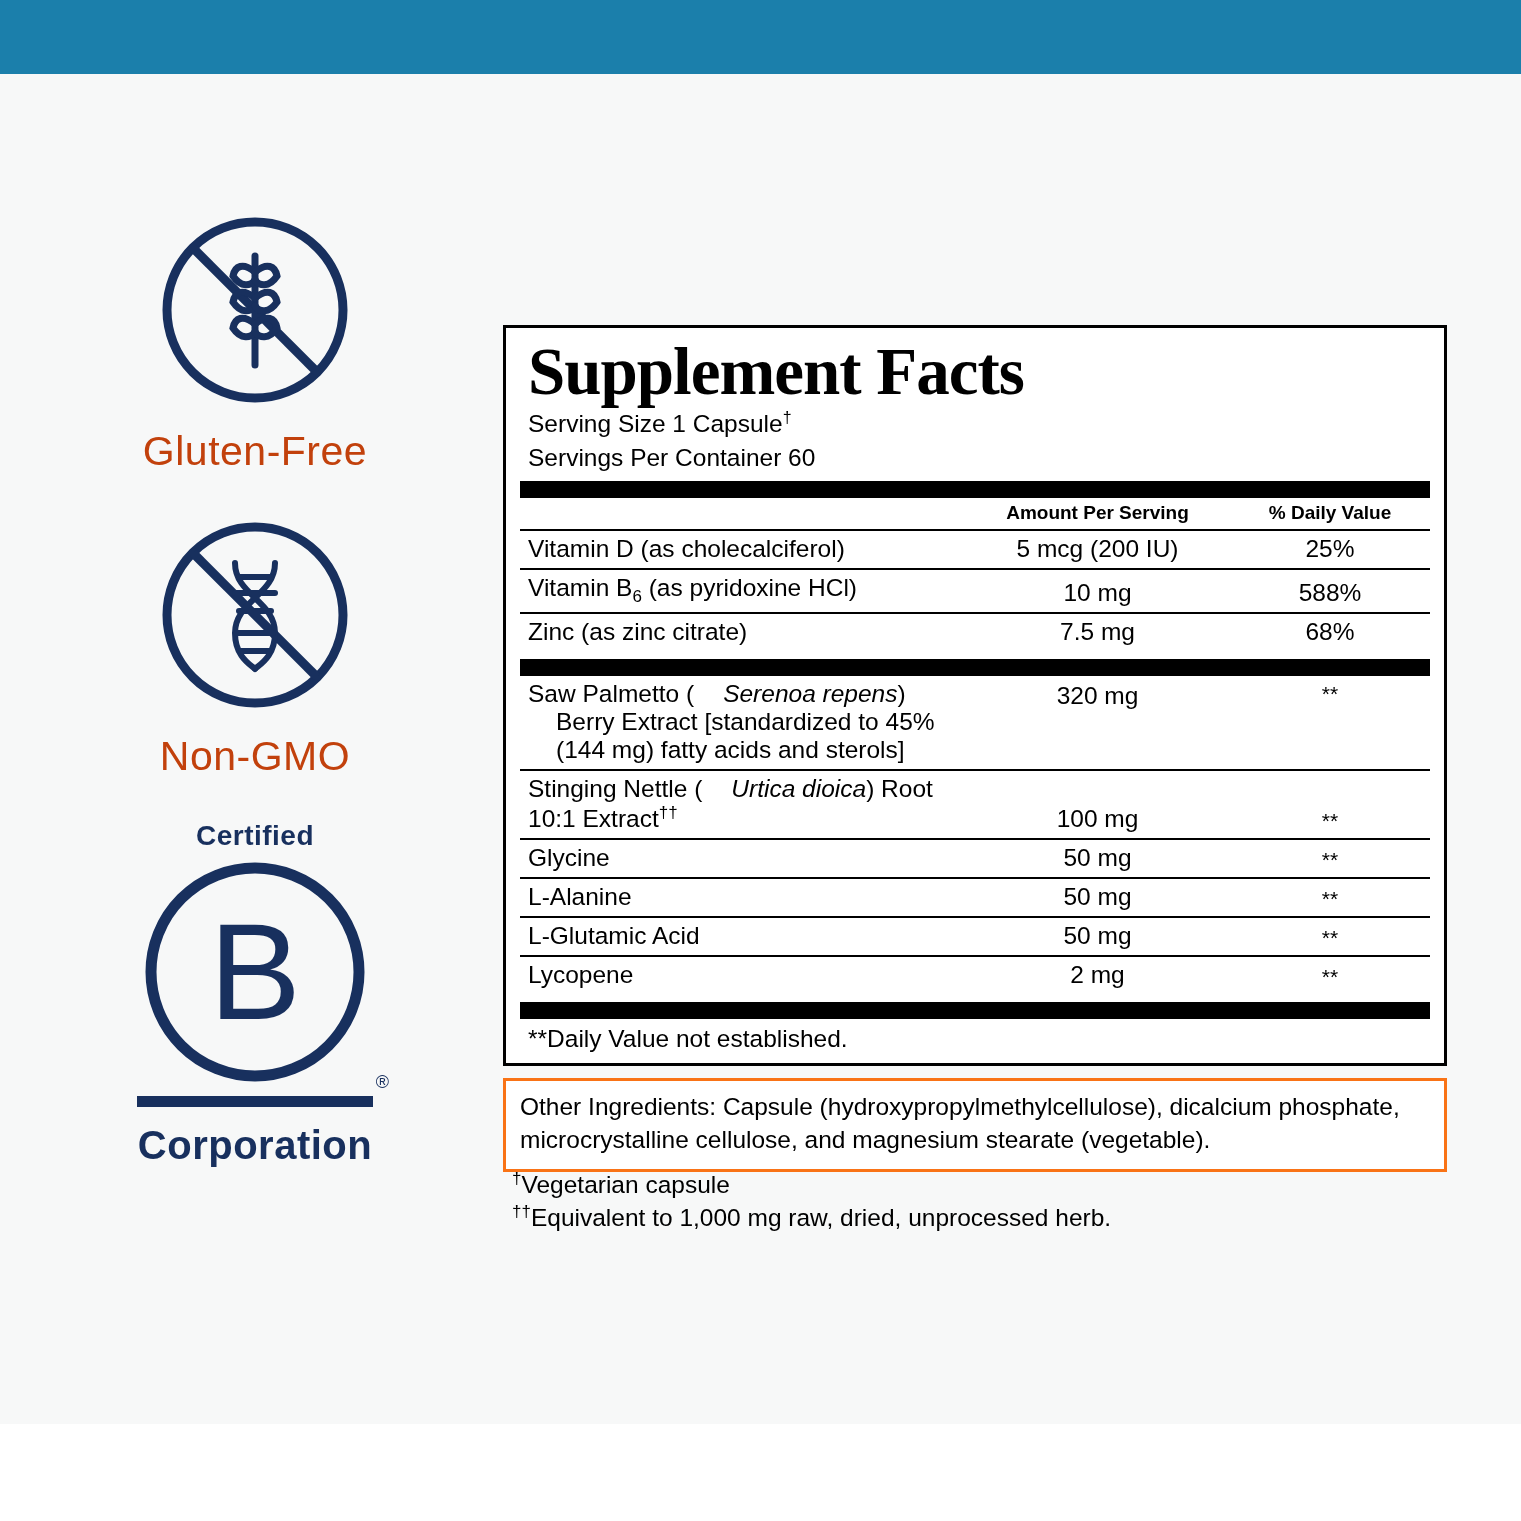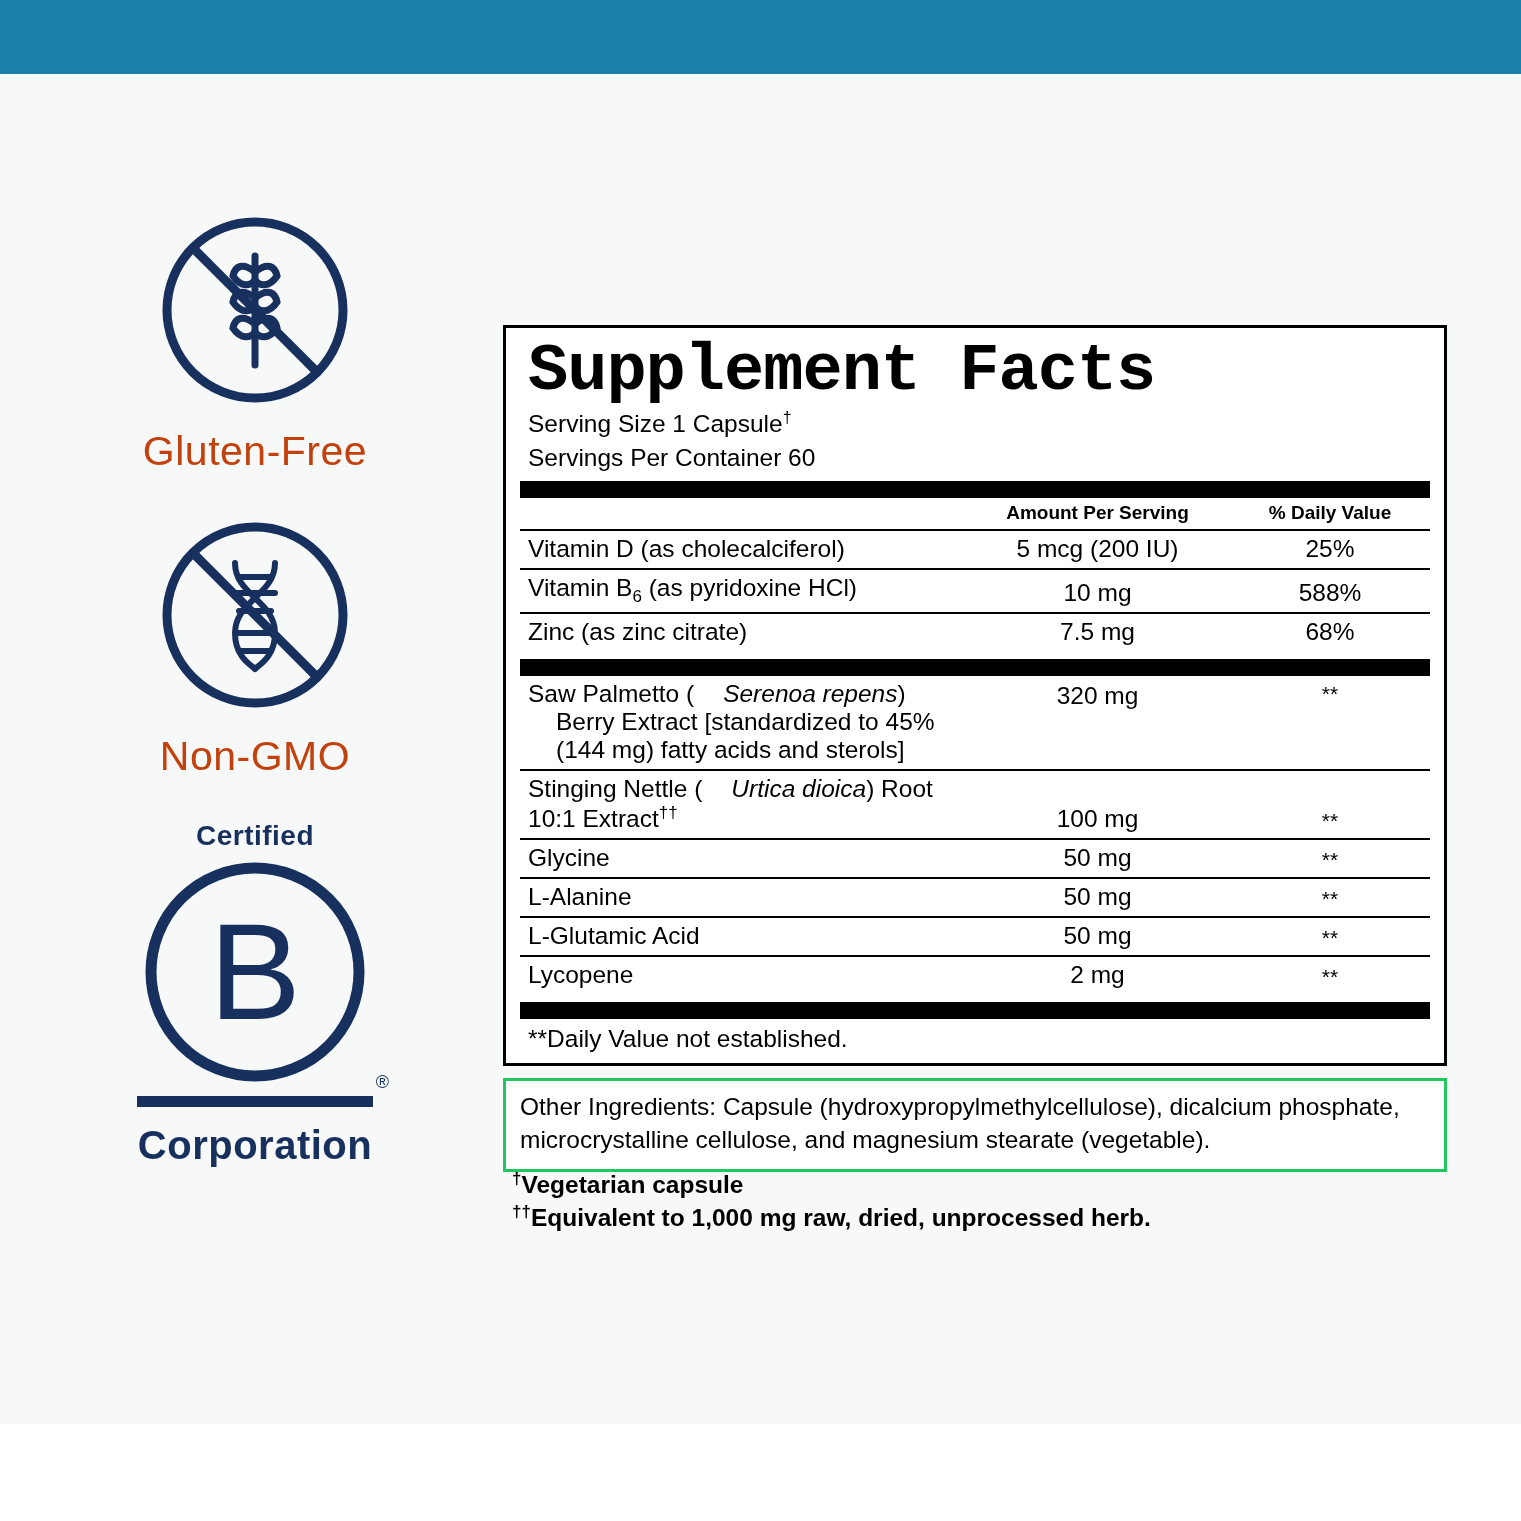--- a/index.html
+++ b/index.html
@@ -88,21 +88,21 @@
     position: absolute;
     left: 503px;
     top: 325px;
     width: 944px;
     border: 3px solid #000;
     background: #ffffff;
     box-sizing: border-box;
     padding: 8px 14px 10px 14px;
   }
   .sf-title {
-    font-family: Liberation Mono, monospace;
+    font-family: Liberation Serif, serif;
     font-weight: bold;
     font-size: 67px;
     line-height: 1.05;
     letter-spacing: -1px;
     white-space: nowrap;
     padding-left: 8px;
   }
   .sf-serving {
     font-size: 24.5px;
     line-height: 1.28;
@@ -151,35 +151,34 @@
     font-size: 24.5px;
     padding-left: 8px;
     padding-top: 6px;
   }
 
   .other-ing {
     position: absolute;
     left: 503px;
     top: 1078px;
     width: 944px;
-    border: 3px solid #22c55e;
+    border: 3px solid #f97316;
     background: #ffffff;
     box-sizing: border-box;
     padding: 10px 14px 12px 14px;
     font-size: 24.5px;
     line-height: 1.34;
   }
   .footnotes {
     position: absolute;
     left: 512px;
     top: 1168px;
     width: 960px;
     font-size: 24.5px;
     line-height: 1.35;
-    font-weight: bold;
   }
   .footnotes sup { font-size: 17px; }
 </style>
 </head>
 <body>
 
 <div class="page">
 
   <div class="top-bar"></div>
   <div class="bottom-strip"></div>

